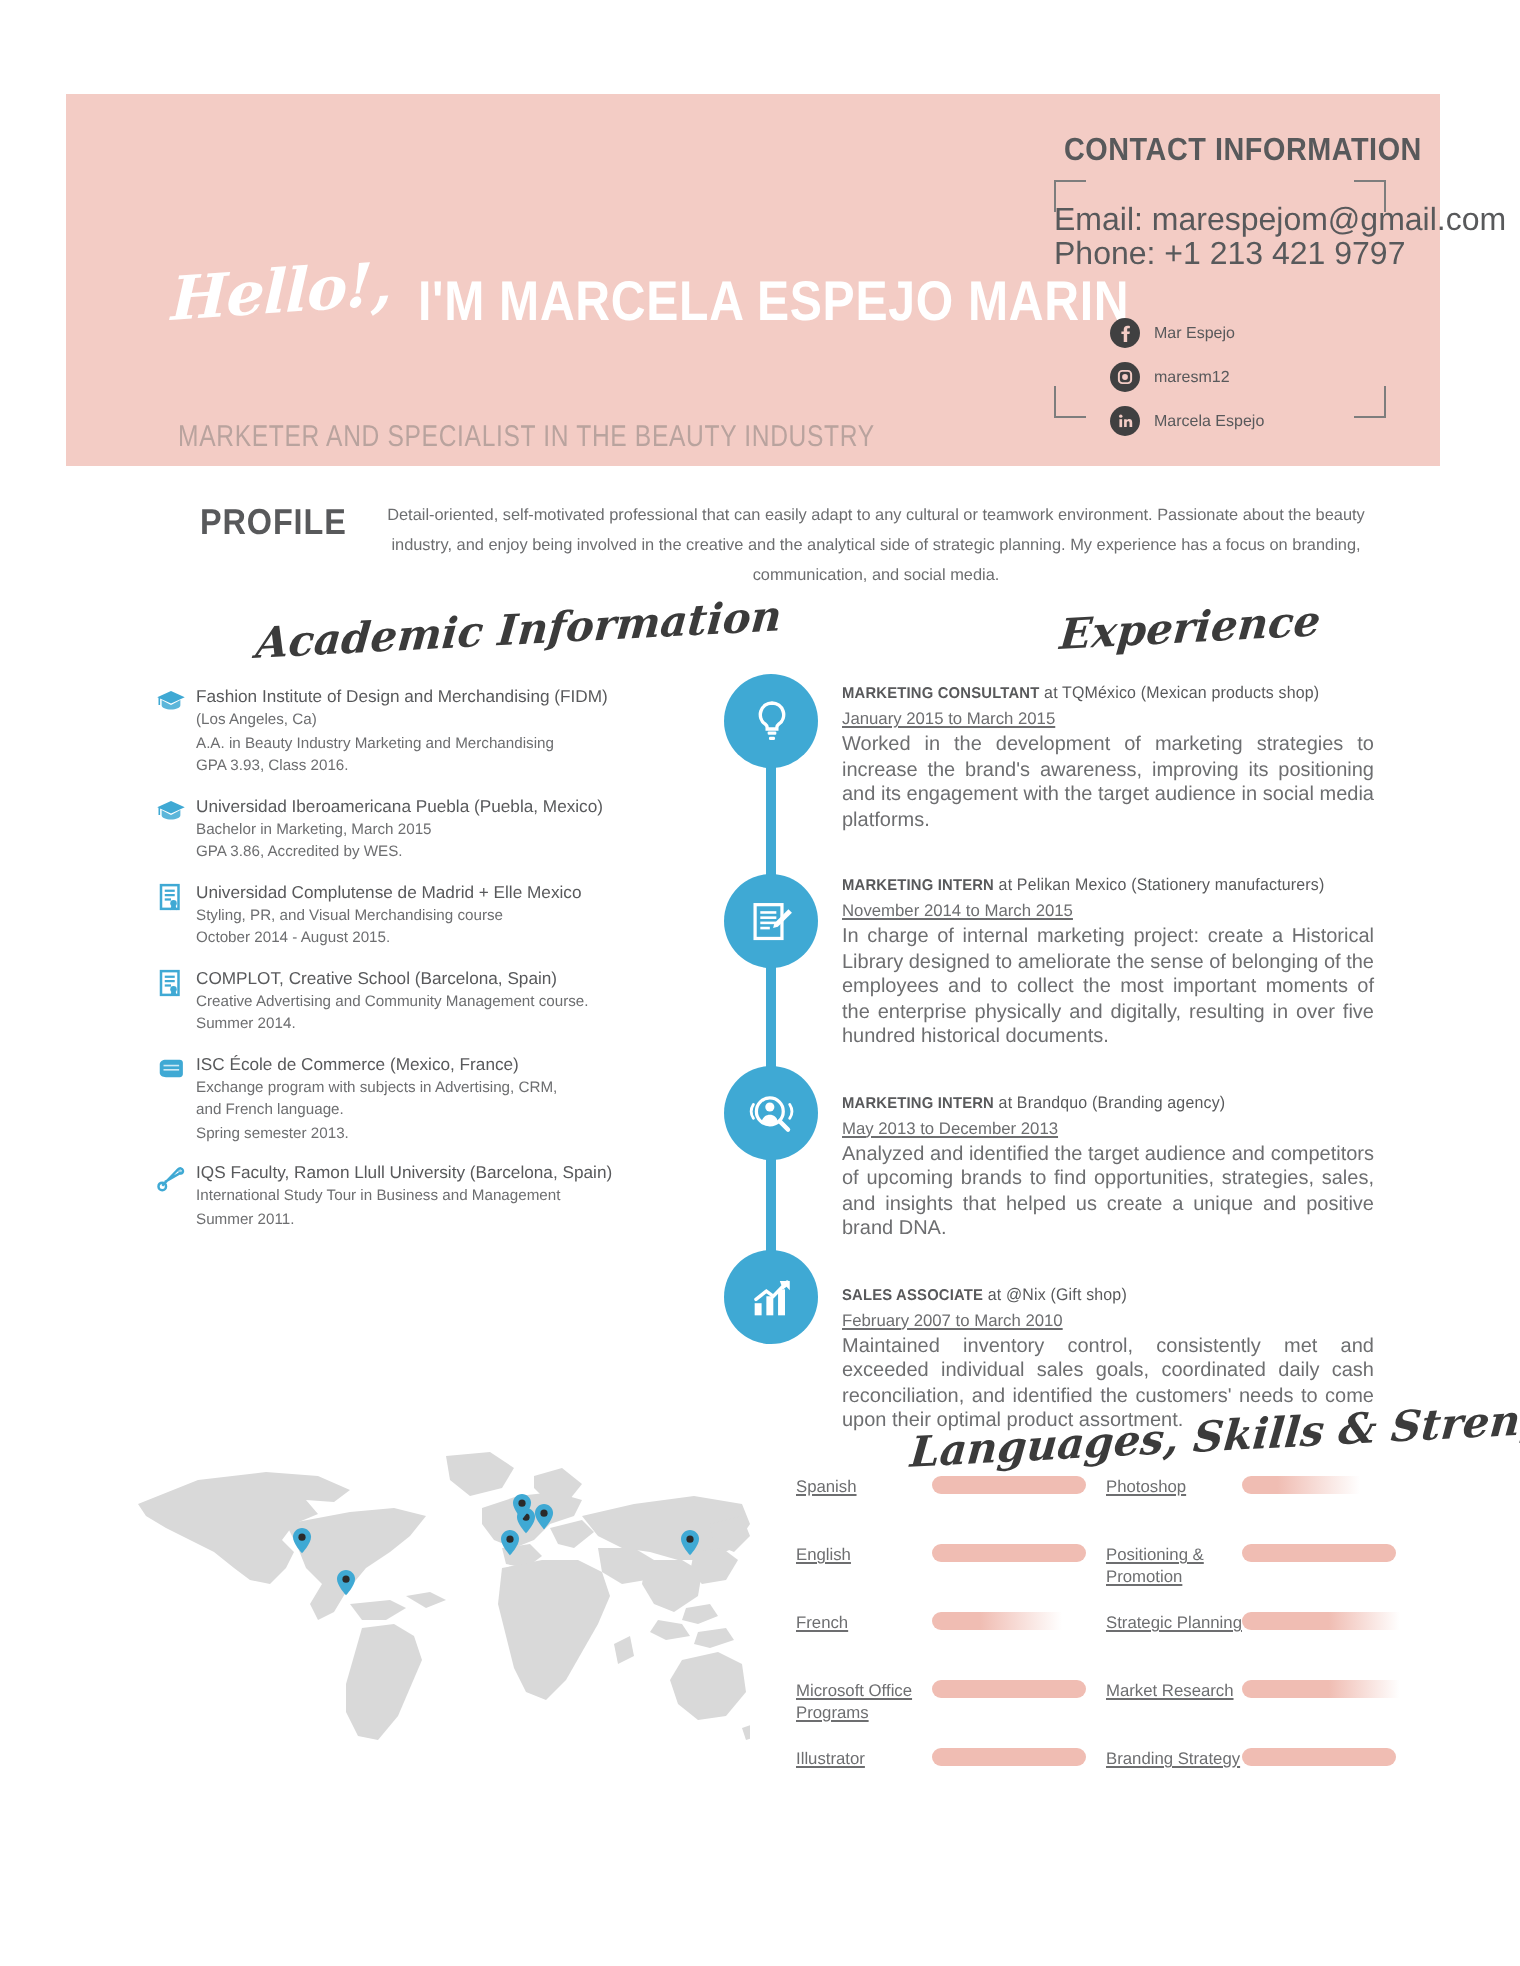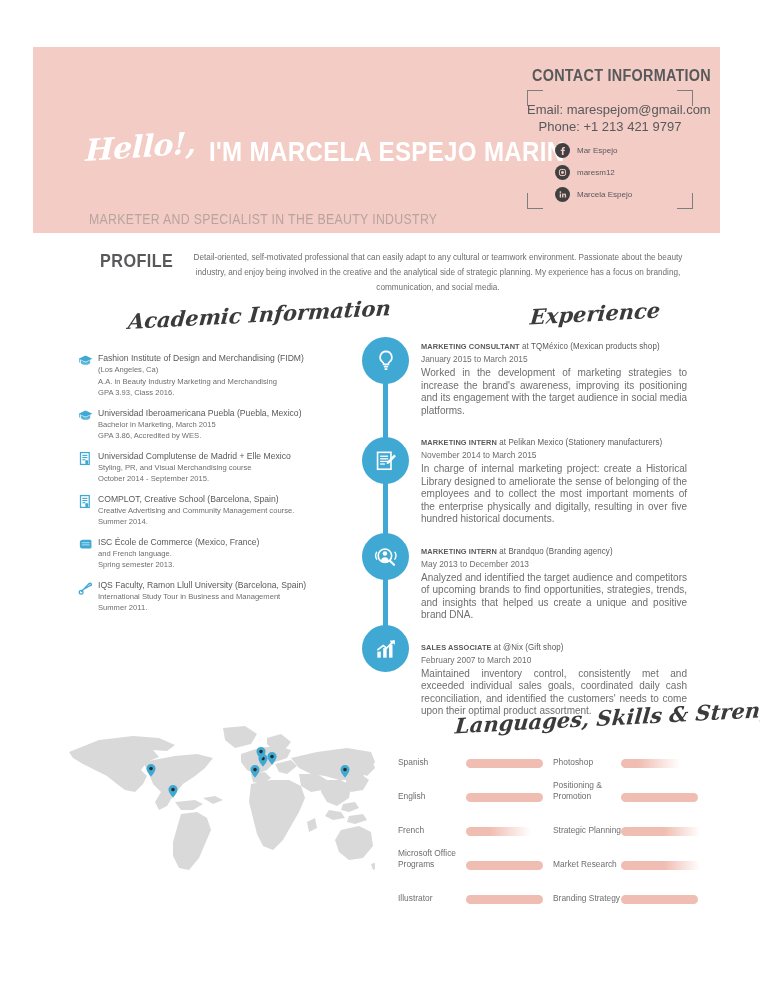--- a/index.html
+++ b/index.html
@@ -100,31 +100,31 @@
   }
   .corner.tl { left: 0; top: 0; border-left-width: 1px; border-top-width: 1px; }
   .corner.tr { right: 0; top: 0; border-right-width: 1px; border-top-width: 1px; }
   .corner.bl { left: 0; bottom: 0; border-left-width: 1px; border-bottom-width: 1px; }
   .corner.br { right: 0; bottom: 0; border-right-width: 1px; border-bottom-width: 1px; }
   .contact-line {
     position: absolute;
     left: 0;
     width: 166px;
     text-align: center;
-    font-size: 13px;
+    font-size: 16px;
     color: #58595b;
     white-space: nowrap;
   }
   .contact-line.email { top: 12px; }
   .contact-line.phone { top: 29px; }
 
   .social-list {
     position: absolute;
     left: 28px;
-    top: 50px;
+    top: 66px;
   }
   .social-row {
     display: flex;
     align-items: center;
     height: 20px;
     margin-bottom: 2px;
   }
   .social-badge {
     width: 15px;
     height: 15px;
@@ -178,21 +178,21 @@
     transform: rotate(-3deg) skewX(-8deg);
   }
   #academic-head { left: 128px; top: 302px; font-size: 21px; }
   #experience-head { left: 530px; top: 301px; font-size: 21px; }
   #skills-head { left: 455px; top: 704px; font-size: 21px; }
 
   
   .academic {
     position: absolute;
     left: 78px;
-    top: 352px;
+    top: 342px;
     width: 280px;
   }
   .edu-item {
     display: flex;
     margin-bottom: 8px;
   }
   .edu-icon {
     width: 20px;
     flex: none;
     color: #3fa9d4;
@@ -261,20 +261,21 @@
     line-height: 12px;
     transform: scaleX(0.95);
     transform-origin: left center;
   }
   .exp-role .role-title { font-weight: bold; }
   .exp-role .role-org { font-weight: normal; font-size: 8.4px; }
   .exp-dates {
     font-size: 8.4px;
     color: #6d6e70;
     line-height: 13px;
+    text-decoration: underline;
   }
   .exp-desc {
     font-size: 10px;
     color: #6d6e70;
     line-height: 12.5px;
     text-align: justify;
     margin-top: 1px;
   }
 
   
@@ -292,23 +293,24 @@
     position: absolute;
     left: 398px;
     top: 738px;
     width: 300px;
     display: flex;
     gap: 10px;
   }
   .skill-col { width: 145px; }
   .skill-row {
     display: flex;
-    align-items: flex-end;
+    align-items: flex-start;
     height: 30px;
     margin-bottom: 4px;
+    text-decoration: underline;
   }
   .skill-label {
     width: 68px;
     flex: none;
     font-size: 8.4px;
     line-height: 11px;
     color: #6d6e70;
   }
   .skill-track {
     flex: 1;
@@ -424,21 +426,21 @@
             <line x1="7" y1="7" x2="15" y2="7" stroke="currentColor" stroke-width="1.8"></line>
             <line x1="7" y1="10.5" x2="15" y2="10.5" stroke="currentColor" stroke-width="1.8"></line>
             <line x1="7" y1="14" x2="12" y2="14" stroke="currentColor" stroke-width="1.8"></line>
             <circle cx="14" cy="17" r="2.6" fill="currentColor"></circle>
             <path fill="currentColor" d="M12.2 19 L11.6 22.5 L14 21.2 L16.4 22.5 L15.8 19 Z"></path>
           </svg>
         </div>
         <div class="edu-body">
           <div class="edu-name">Universidad Complutense de Madrid + Elle Mexico</div>
           <div class="edu-sub">Styling, PR, and Visual Merchandising course</div>
-          <div class="edu-sub">October 2014 - September 2015.</div>
+          <div class="edu-sub">October 2014 - August 2015.</div>
         </div>
       </div>
       <div class="edu-item">
         <div class="edu-icon">
           <svg width="15" height="15" viewBox="0 0 24 24">
             <rect x="4" y="2.5" width="14" height="19" fill="none" stroke="currentColor" stroke-width="2"></rect>
             <line x1="7" y1="7" x2="15" y2="7" stroke="currentColor" stroke-width="1.8"></line>
             <line x1="7" y1="10.5" x2="15" y2="10.5" stroke="currentColor" stroke-width="1.8"></line>
             <line x1="7" y1="14" x2="12" y2="14" stroke="currentColor" stroke-width="1.8"></line>
             <circle cx="14" cy="17" r="2.6" fill="currentColor"></circle>
@@ -454,20 +456,21 @@
       <div class="edu-item">
         <div class="edu-icon">
           <svg width="15" height="15" viewBox="0 0 24 24">
             <path fill="currentColor" d="M3 8 C3 6 5 4.5 8 4.5 L19 4.5 C20.5 4.5 21.5 5.5 21.5 7 L21.5 16 C21.5 17.5 20.5 18.5 19 18.5 L8 18.5 C5 18.5 3 17 3 15 Z"></path>
             <path fill="#ffffff" d="M6 8.6 L18.5 8.6 L18.5 9.9 L6 9.9 Z" opacity="0.75"></path>
             <path fill="#ffffff" d="M6 12 L18.5 12 L18.5 13.3 L6 13.3 Z" opacity="0.75"></path>
           </svg>
         </div>
         <div class="edu-body">
           <div class="edu-name">ISC École de Commerce (Mexico, France)</div>
+          <div class="edu-sub">Exchange program with subjects in Advertising, CRM,</div>
           <div class="edu-sub">and French language.</div>
           <div class="edu-sub">Spring semester 2013.</div>
         </div>
       </div>
       <div class="edu-item">
         <div class="edu-icon">
           <svg width="15" height="15" viewBox="0 0 24 24">
             <path fill="none" stroke="currentColor" stroke-width="2" d="M5 19 L17.5 6 C19 4.5 21 5 21.5 6.6 C22 8.3 20.6 9.6 19.2 9 L7 16"></path>
             <circle cx="5" cy="19.5" r="3" fill="none" stroke="currentColor" stroke-width="2"></circle>
             <path fill="currentColor" d="M17.8 4.8 L21.6 8.4 L19.5 10 L16 6.4 Z" opacity="0.5"></path>
@@ -528,21 +531,21 @@
         <div class="exp-desc">Worked in the development of marketing strategies to increase the brand's awareness, improving its positioning and its engagement with the target audience in social media platforms.</div>
       </div>
       <div class="exp-item">
         <div class="exp-role"><span class="role-title">MARKETING INTERN</span><span class="role-org"> at Pelikan Mexico (Stationery manufacturers)</span></div>
         <div class="exp-dates">November 2014 to March 2015</div>
         <div class="exp-desc">In charge of internal marketing project: create a Historical Library designed to ameliorate the sense of belonging of the employees and to collect the most important moments of the enterprise physically and digitally, resulting in over five hundred historical documents.</div>
       </div>
       <div class="exp-item">
         <div class="exp-role"><span class="role-title">MARKETING INTERN</span><span class="role-org"> at Brandquo (Branding agency)</span></div>
         <div class="exp-dates">May 2013 to December 2013</div>
-        <div class="exp-desc">Analyzed and identified the target audience and competitors of upcoming brands to find opportunities, strategies, trends, and insights that helped us create a unique and positive brand DNA.</div>
+        <div class="exp-desc">Analyzed and identified the target audience and competitors of upcoming brands to find opportunities, strategies, sales, and insights that helped us create a unique and positive brand DNA.</div>
       </div>
       <div class="exp-item">
         <div class="exp-role"><span class="role-title">SALES ASSOCIATE</span><span class="role-org"> at @Nix (Gift shop)</span></div>
         <div class="exp-dates">February 2007 to March 2010</div>
         <div class="exp-desc">Maintained inventory control, consistently met and exceeded individual sales goals, coordinated daily cash reconciliation, and identified the customers' needs to come upon their optimal product assortment.</div>
       </div>
     </div>
 
   <div class="map-wrap">
     <svg viewBox="0 0 320 165" preserveAspectRatio="xMidYMid meet">

